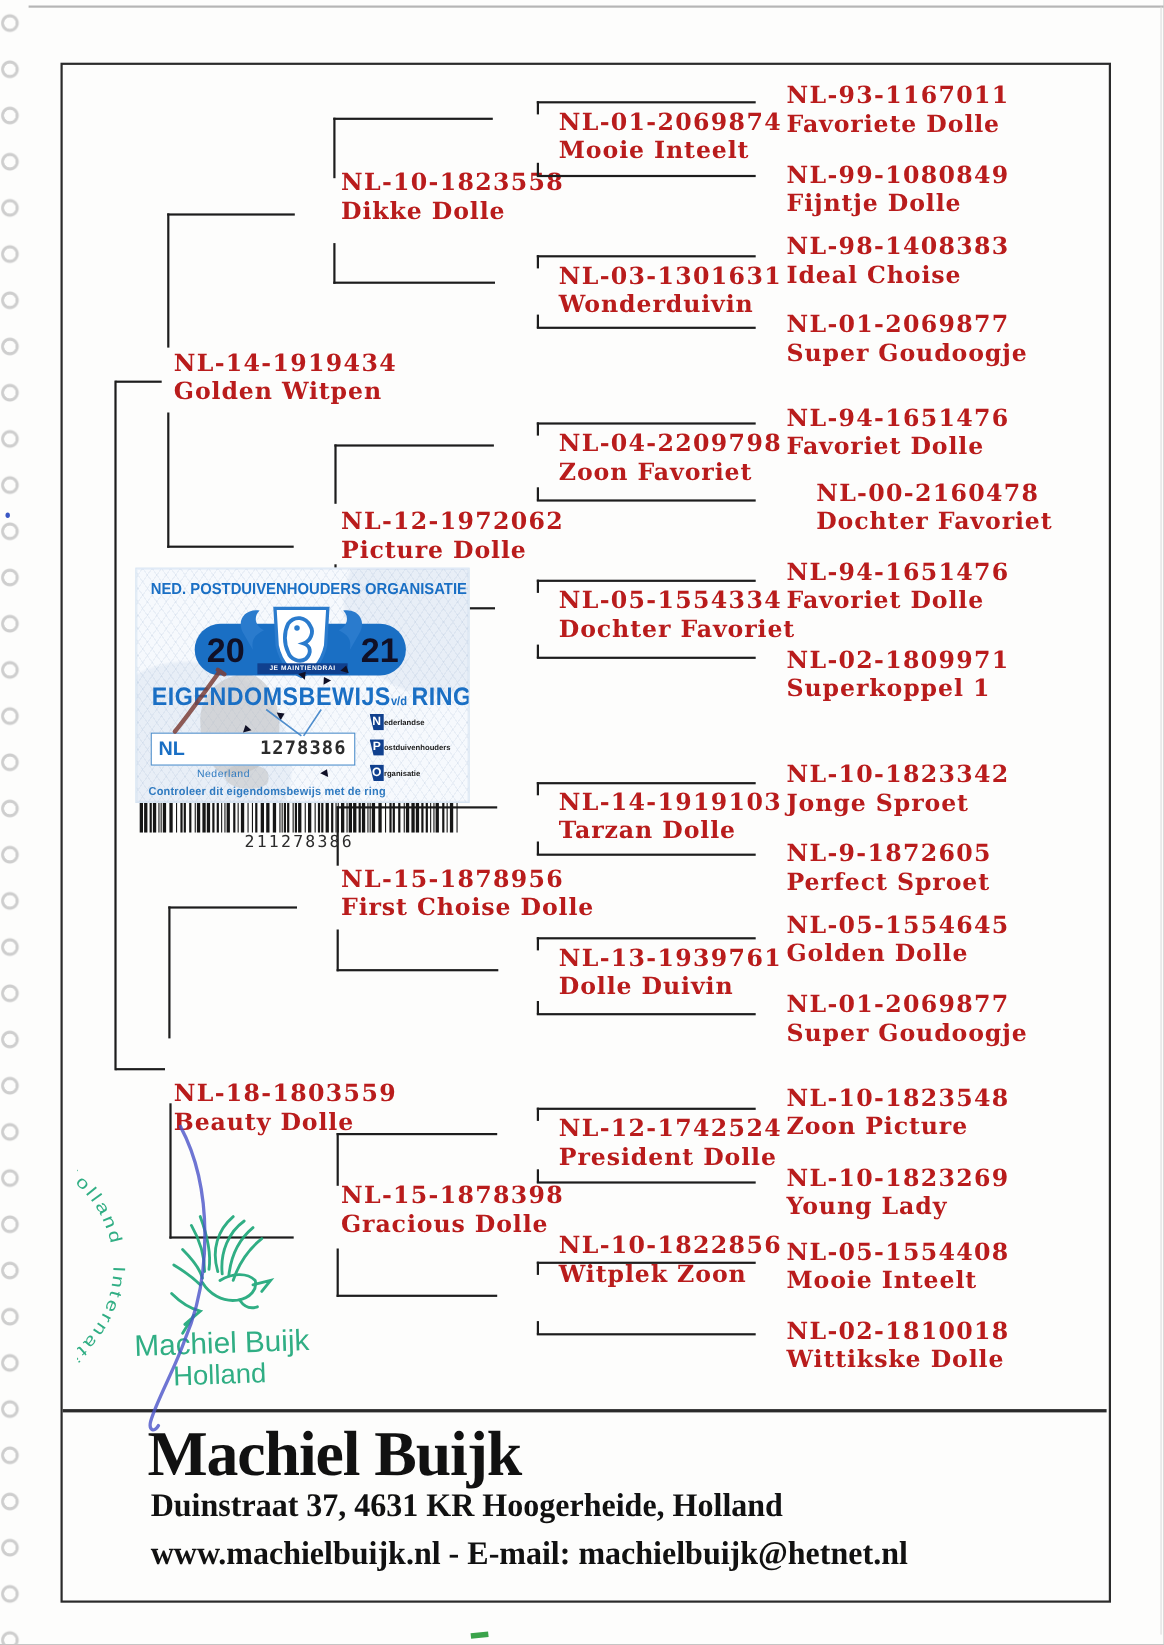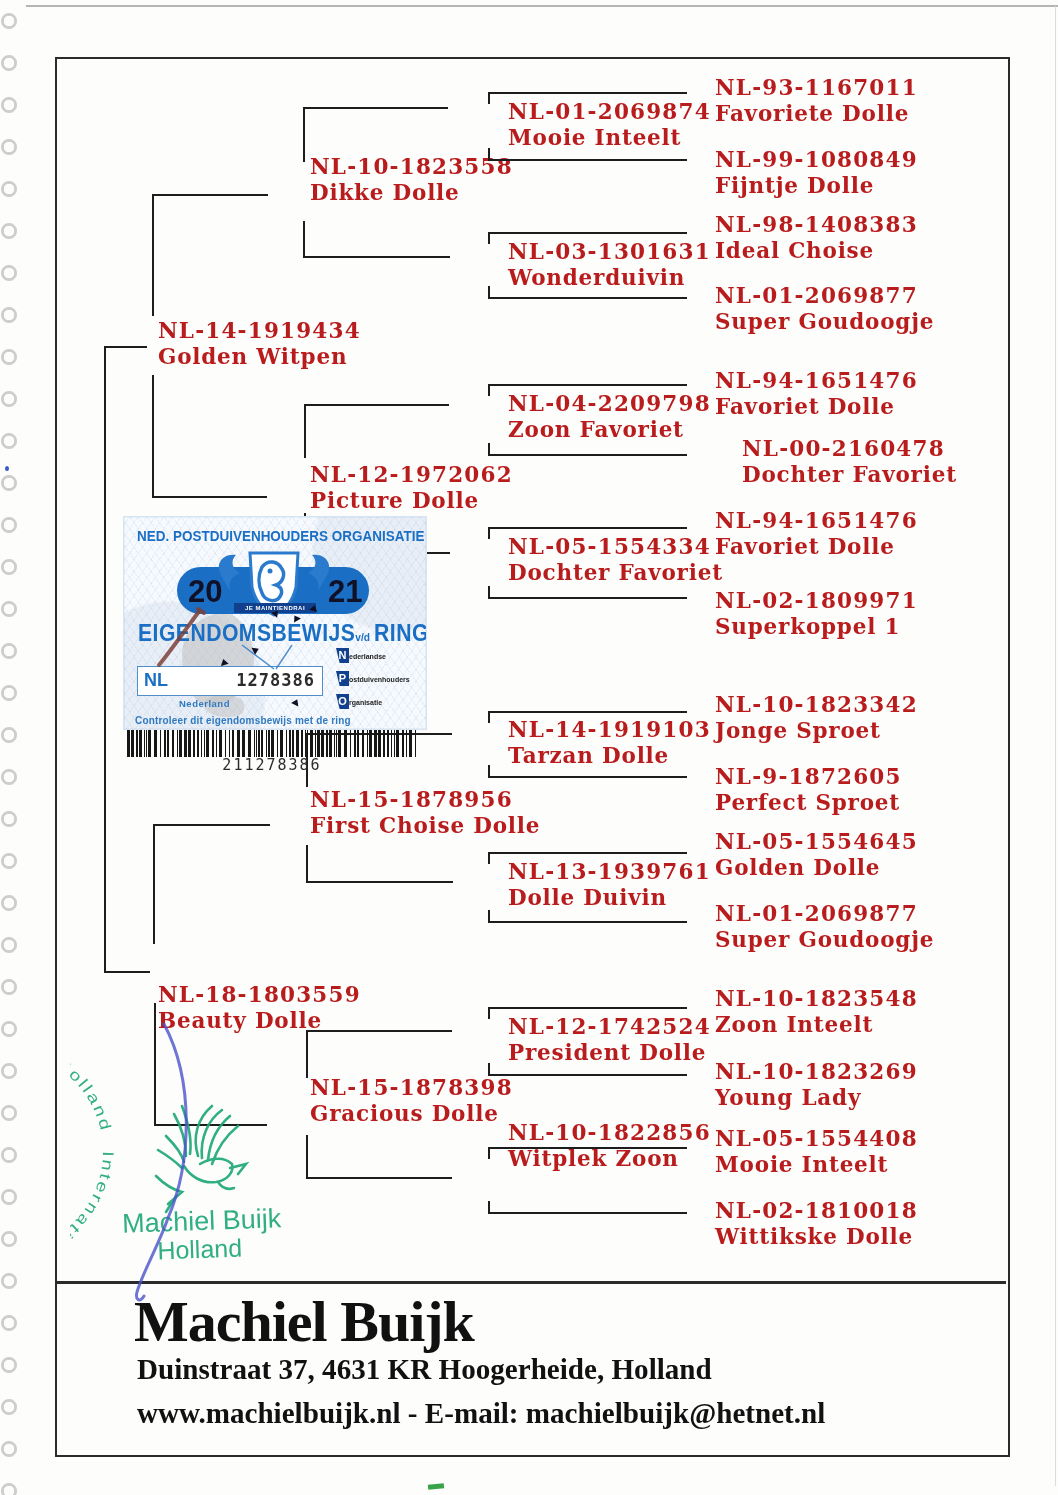--- a/index.html
+++ b/index.html
@@ -45,21 +45,21 @@
   .stk-title{position:absolute;left:14px;top:103px;color:#1a6fc4;font-family:"Liberation Sans",sans-serif;
      font-weight:bold;white-space:nowrap;transform:scaleX(.92);transform-origin:left;}
   .stk-title .big{font-size:23px;letter-spacing:.5px;}
   .stk-title .small{font-size:11px;} .stk-title .ring-word{font-size:23px;letter-spacing:.5px;}
   .map-blob{position:absolute;left:58px;top:96px;width:72px;height:92px;background:#bfbfbf;opacity:.55;
      border-radius:58% 42% 63% 37%/45% 52% 48% 55%;}
   .map-blob2{position:absolute;left:80px;top:178px;width:40px;height:22px;background:#bfbfbf;opacity:.5;border-radius:50% 50% 40% 60%;}
   .nl-box{position:absolute;left:13px;top:149px;width:184px;height:28px;background:#fff;border:1.5px solid #4d8ecb;}
   .nl-code{position:absolute;left:6px;top:3px;color:#1a6fc4;font-family:"Liberation Sans",sans-serif;font-weight:bold;font-size:18px;}
   .nl-num{position:absolute;right:7px;top:3px;color:#2c2c2c;font-family:"DejaVu Sans Mono",monospace;font-weight:bold;font-size:17px;letter-spacing:1px;}
-  .nederland{position:absolute;left:55px;top:181px;color:#2f7ac0;font-family:"Liberation Sans",sans-serif;font-weight:bold;font-size:9.5px;letter-spacing:.5px;}
+  .nederland{position:absolute;left:55px;top:181px;color:#2f7ac0;font-family:"Liberation Sans",sans-serif;font-weight:normal;font-size:9.5px;letter-spacing:.5px;}
   .legend{position:absolute;left:212px;top:127px;}
   .legend-row{position:relative;height:23px;white-space:nowrap;}
   .legend-ini{display:inline-block;width:13px;height:15px;background:#10408e;color:#fff;text-align:center;
      font-family:"Liberation Sans",sans-serif;font-weight:bold;font-size:11px;line-height:15px;
      clip-path:polygon(0 0,100% 0,100% 100%,28% 100%);}
   .legend-rest{font-family:"Liberation Sans",sans-serif;font-weight:bold;font-size:7px;color:#1c1c1c;}
   .controleer{position:absolute;left:11px;top:197px;color:#2f7ac0;font-family:"Liberation Sans",sans-serif;
      font-weight:bold;font-size:10.5px;letter-spacing:.2px;transform:scaleX(.95);transform-origin:left;white-space:nowrap;}
   .barcode{position:absolute;left:2px;top:214px;width:298px;height:27px;}
   .bc-num{position:absolute;left:0;top:240px;width:298px;text-align:center;color:#2c2c2c;
@@ -193,21 +193,21 @@
       <div class="bird" style="left: 715px; top: 829px;">
         <div class="ring">NL-05-1554645</div>
         <div class="bname">Golden Dolle</div>
       </div>
       <div class="bird" style="left: 715px; top: 901px;">
         <div class="ring">NL-01-2069877</div>
         <div class="bname">Super Goudoogje</div>
       </div>
       <div class="bird" style="left: 715px; top: 986px;">
         <div class="ring">NL-10-1823548</div>
-        <div class="bname">Zoon Inteelt</div>
+        <div class="bname">Zoon Picture</div>
       </div>
       <div class="bird" style="left: 715px; top: 1059px;">
         <div class="ring">NL-10-1823269</div>
         <div class="bname">Young Lady</div>
       </div>
       <div class="bird" style="left: 715px; top: 1126px;">
         <div class="ring">NL-05-1554408</div>
         <div class="bname">Mooie Inteelt</div>
       </div>
       <div class="bird" style="left: 715px; top: 1198px;">

